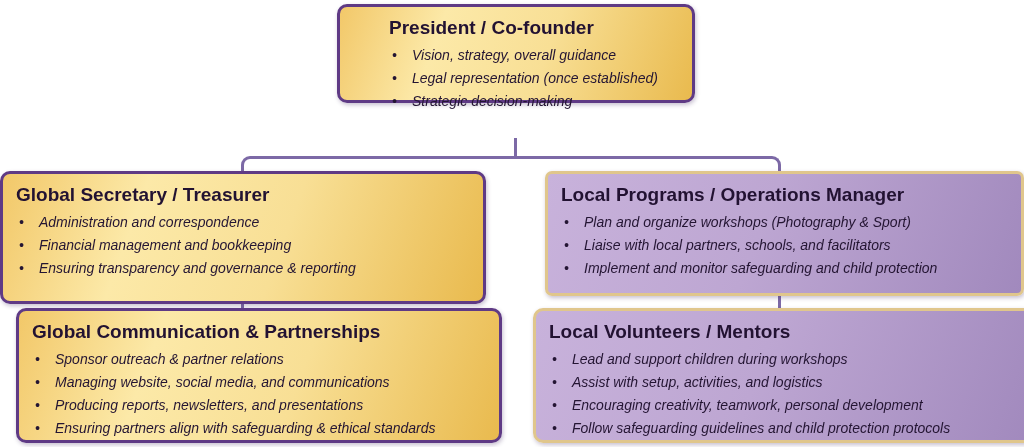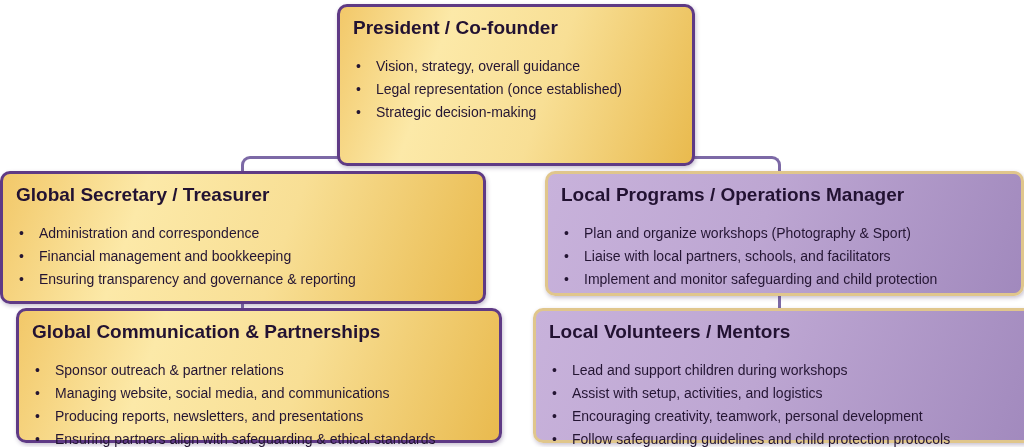--- a/index.html
+++ b/index.html
@@ -41,43 +41,44 @@
   }
   .node h2{
     margin:0;
     padding:10px 14px 4px 13px;
     font-size:19px;
     font-weight:bold;
     color:#221232;
     white-space:nowrap;
   }
   .node ul{
-    margin:12px 0 0 0;
+    margin:1px 0 0 0;
     padding:0;
     list-style:none;
+    font-style:italic;
   }
   .node li{
     position:relative;
     padding-left:36px;
     font-size:14px;
     line-height:23px;
     color:#241533;
     white-space:nowrap;
   }
   .node li::before{
     content:"\2022";
     position:absolute;
     left:16px;
     top:0;
     color:#241533;
   }
   
-  #node-president    {left:337px;top:4px;  width:358px;height:162px;}
+  #node-president    {left:337px;top:4px;  width:358px;height:99px;padding-left:36px;}
   #node-secretary    {left:0px;  top:171px;width:486px;height:133px;}
-  #node-programs     {left:545px;top:171px;width:479px;height:125px;}
+  #node-programs     {left:545px;top:171px;width:479px;height:125px;border-radius:7px;}
   #node-communication{left:16px;  top:308px;width:486px;height:135px;}
   #node-volunteers   {left:533px;top:308px;width:503px;height:135px;}
 </style>
 </head>
 <body>
 
 <div class="canvas">
 
   <div class="conn conn-trunk"></div>
   <div class="conn-branch"></div>

